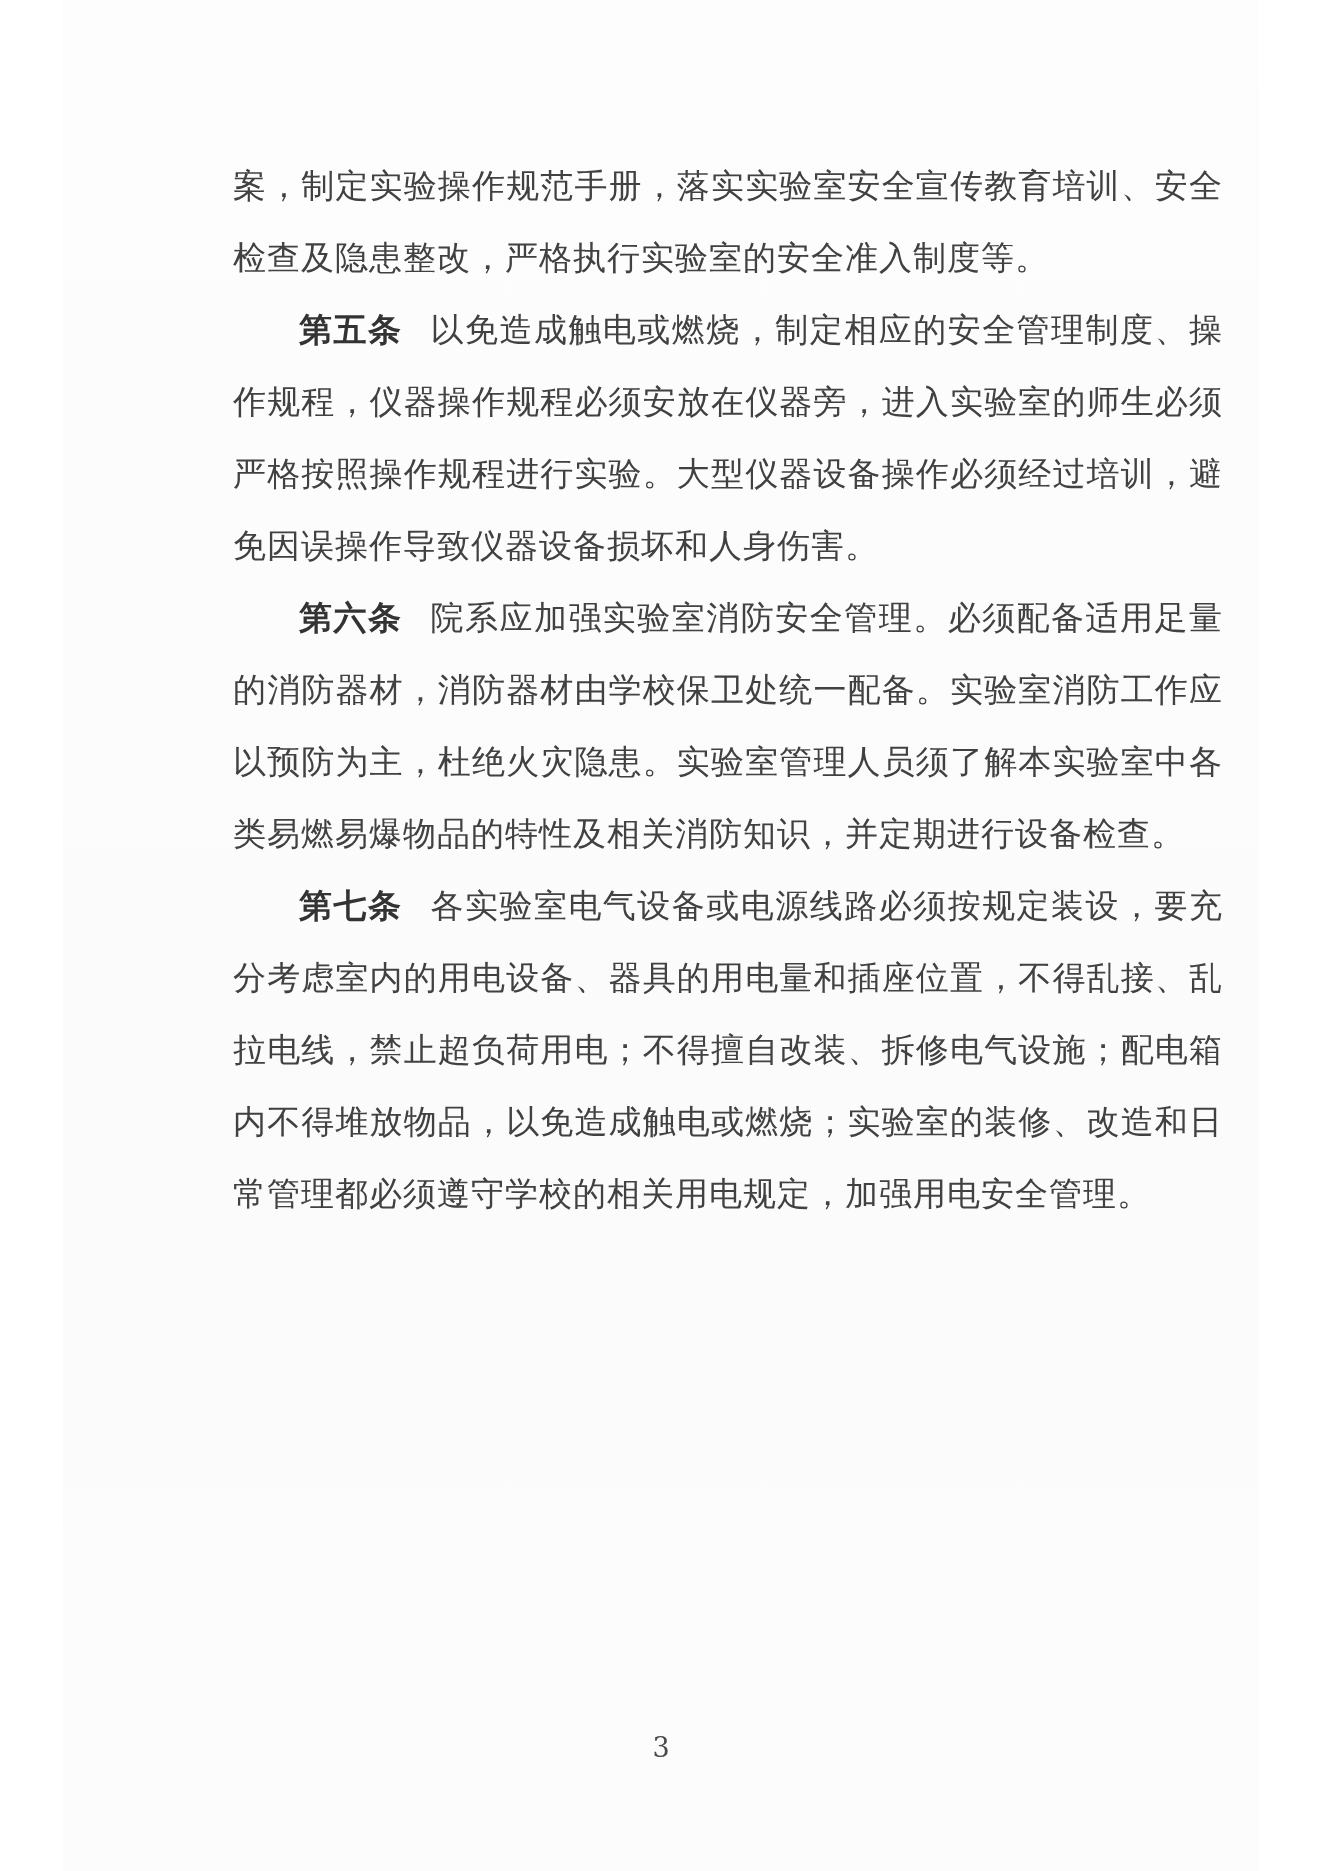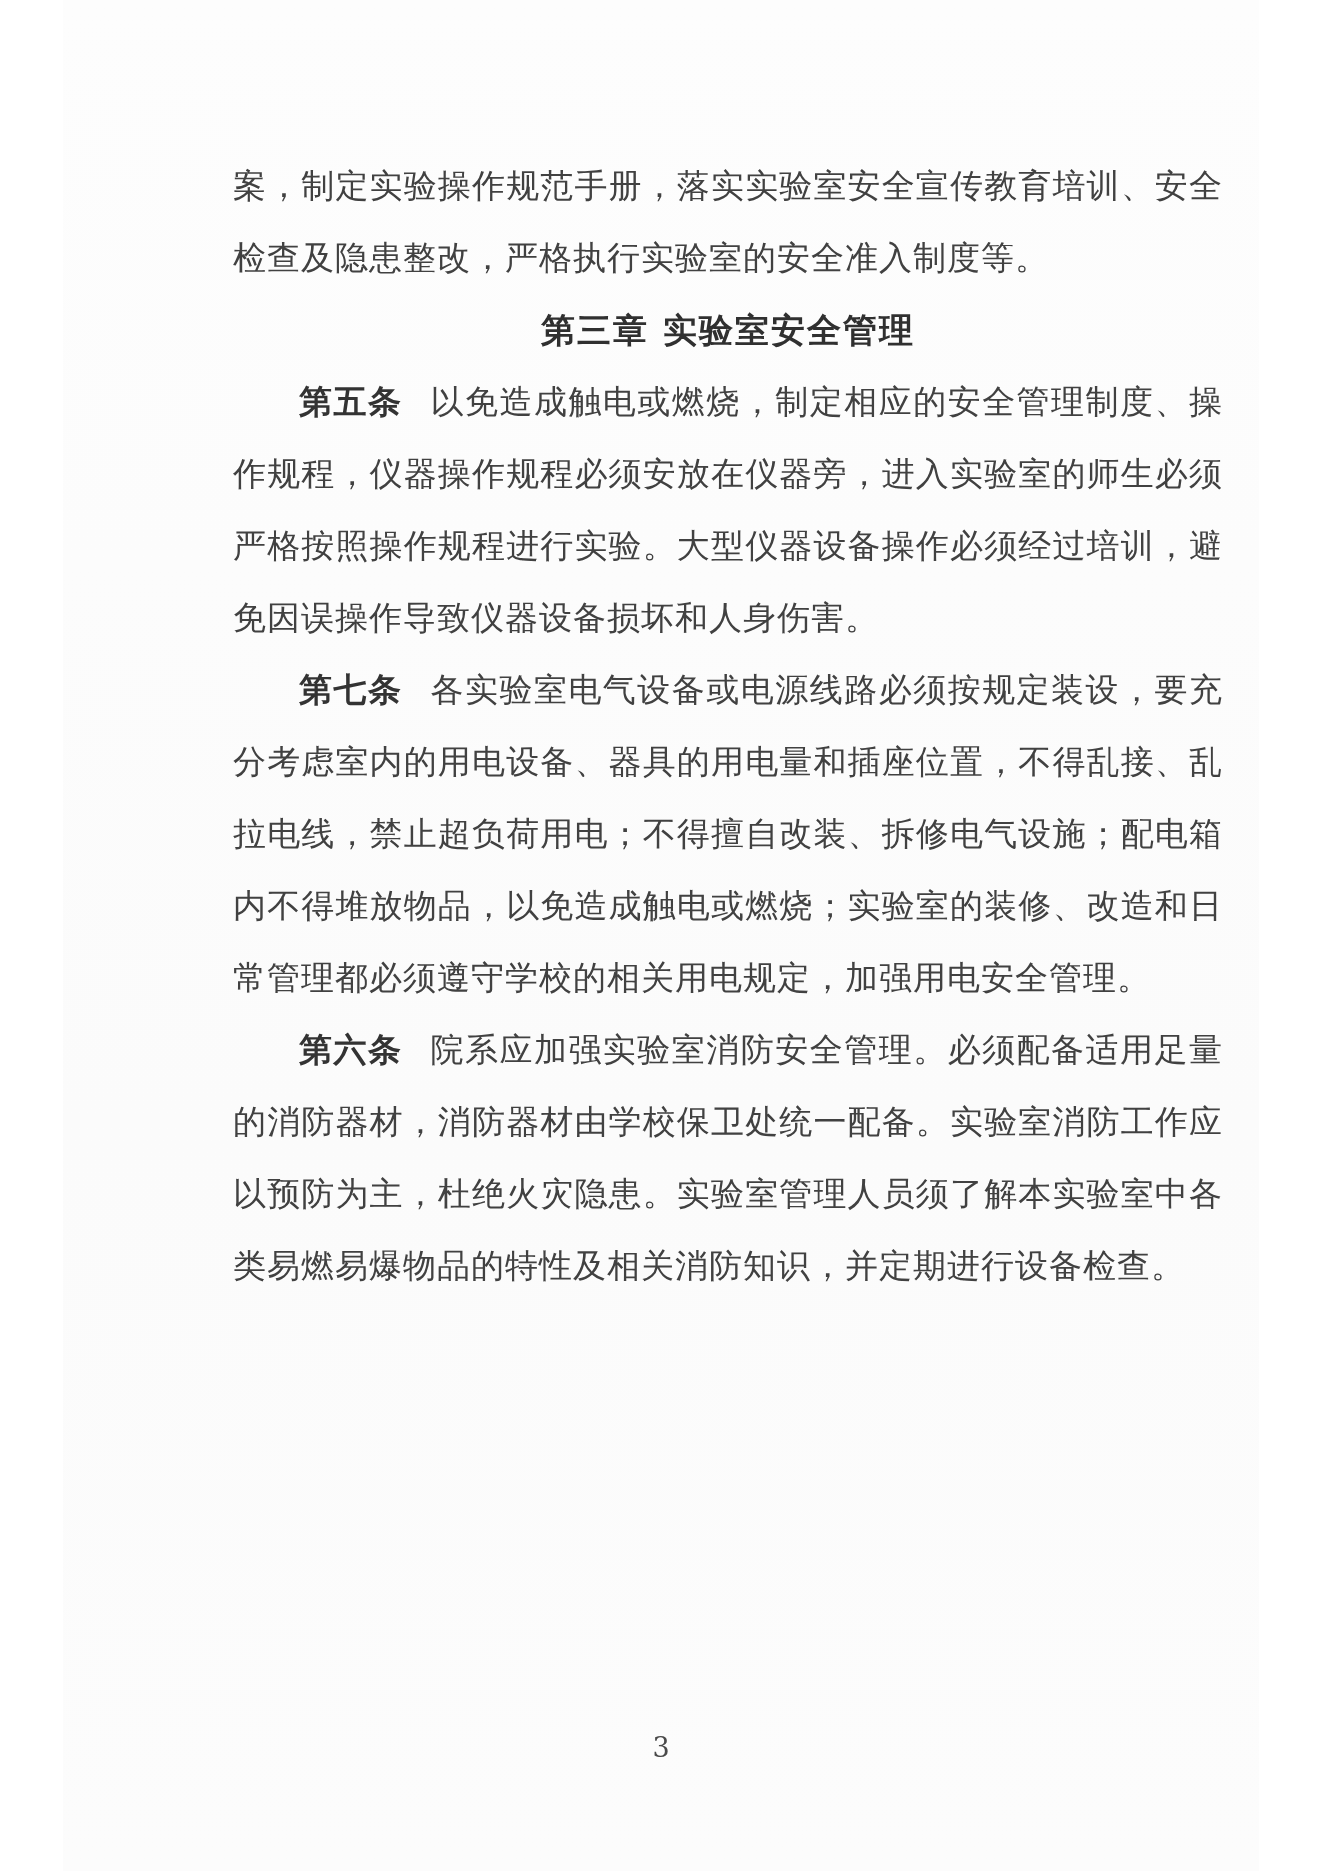--- a/index.html
+++ b/index.html
@@ -64,30 +64,29 @@
 <body>
 
 <div class="page">
   <div class="content">
 
     <p>
       <span>案，制定实验操作规范手册，落实实验室安全宣传教育培训、安全检查及隐患整改，严格执行实验室的安全准入制度等。</span>
     </p>
 
 
-    <p class="chapter-heading">第三章 实验室安全管理</p>
 
     <p class="para-indent">
       <span class="lead">第五条</span><span>以免造成触电或燃烧，制定相应的安全管理制度、操作规程，仪器操作规程必须安放在仪器旁，进入实验室的师生必须严格按照操作规程进行实验。大型仪器设备操作必须经过培训，避免因误操作导致仪器设备损坏和人身伤害。</span>
     </p>
 
     <p class="para-indent">
-      <span class="lead">第七条</span><span>各实验室电气设备或电源线路必须按规定装设，要充分考虑室内的用电设备、器具的用电量和插座位置，不得乱接、乱拉电线，禁止超负荷用电；不得擅自改装、拆修电气设施；配电箱内不得堆放物品，以免造成触电或燃烧；实验室的装修、改造和日常管理都必须遵守学校的相关用电规定，加强用电安全管理。</span>
+      <span class="lead">第六条</span><span>院系应加强实验室消防安全管理。必须配备适用足量的消防器材，消防器材由学校保卫处统一配备。实验室消防工作应以预防为主，杜绝火灾隐患。实验室管理人员须了解本实验室中各类易燃易爆物品的特性及相关消防知识，并定期进行设备检查。</span>
     </p>
 
     <p class="para-indent">
-      <span class="lead">第六条</span><span>院系应加强实验室消防安全管理。必须配备适用足量的消防器材，消防器材由学校保卫处统一配备。实验室消防工作应以预防为主，杜绝火灾隐患。实验室管理人员须了解本实验室中各类易燃易爆物品的特性及相关消防知识，并定期进行设备检查。</span>
+      <span class="lead">第七条</span><span>各实验室电气设备或电源线路必须按规定装设，要充分考虑室内的用电设备、器具的用电量和插座位置，不得乱接、乱拉电线，禁止超负荷用电；不得擅自改装、拆修电气设施；配电箱内不得堆放物品，以免造成触电或燃烧；实验室的装修、改造和日常管理都必须遵守学校的相关用电规定，加强用电安全管理。</span>
     </p>
 
   </div>
 
   <div class="page-number">3</div>
 </div>
 
 </body></html>

